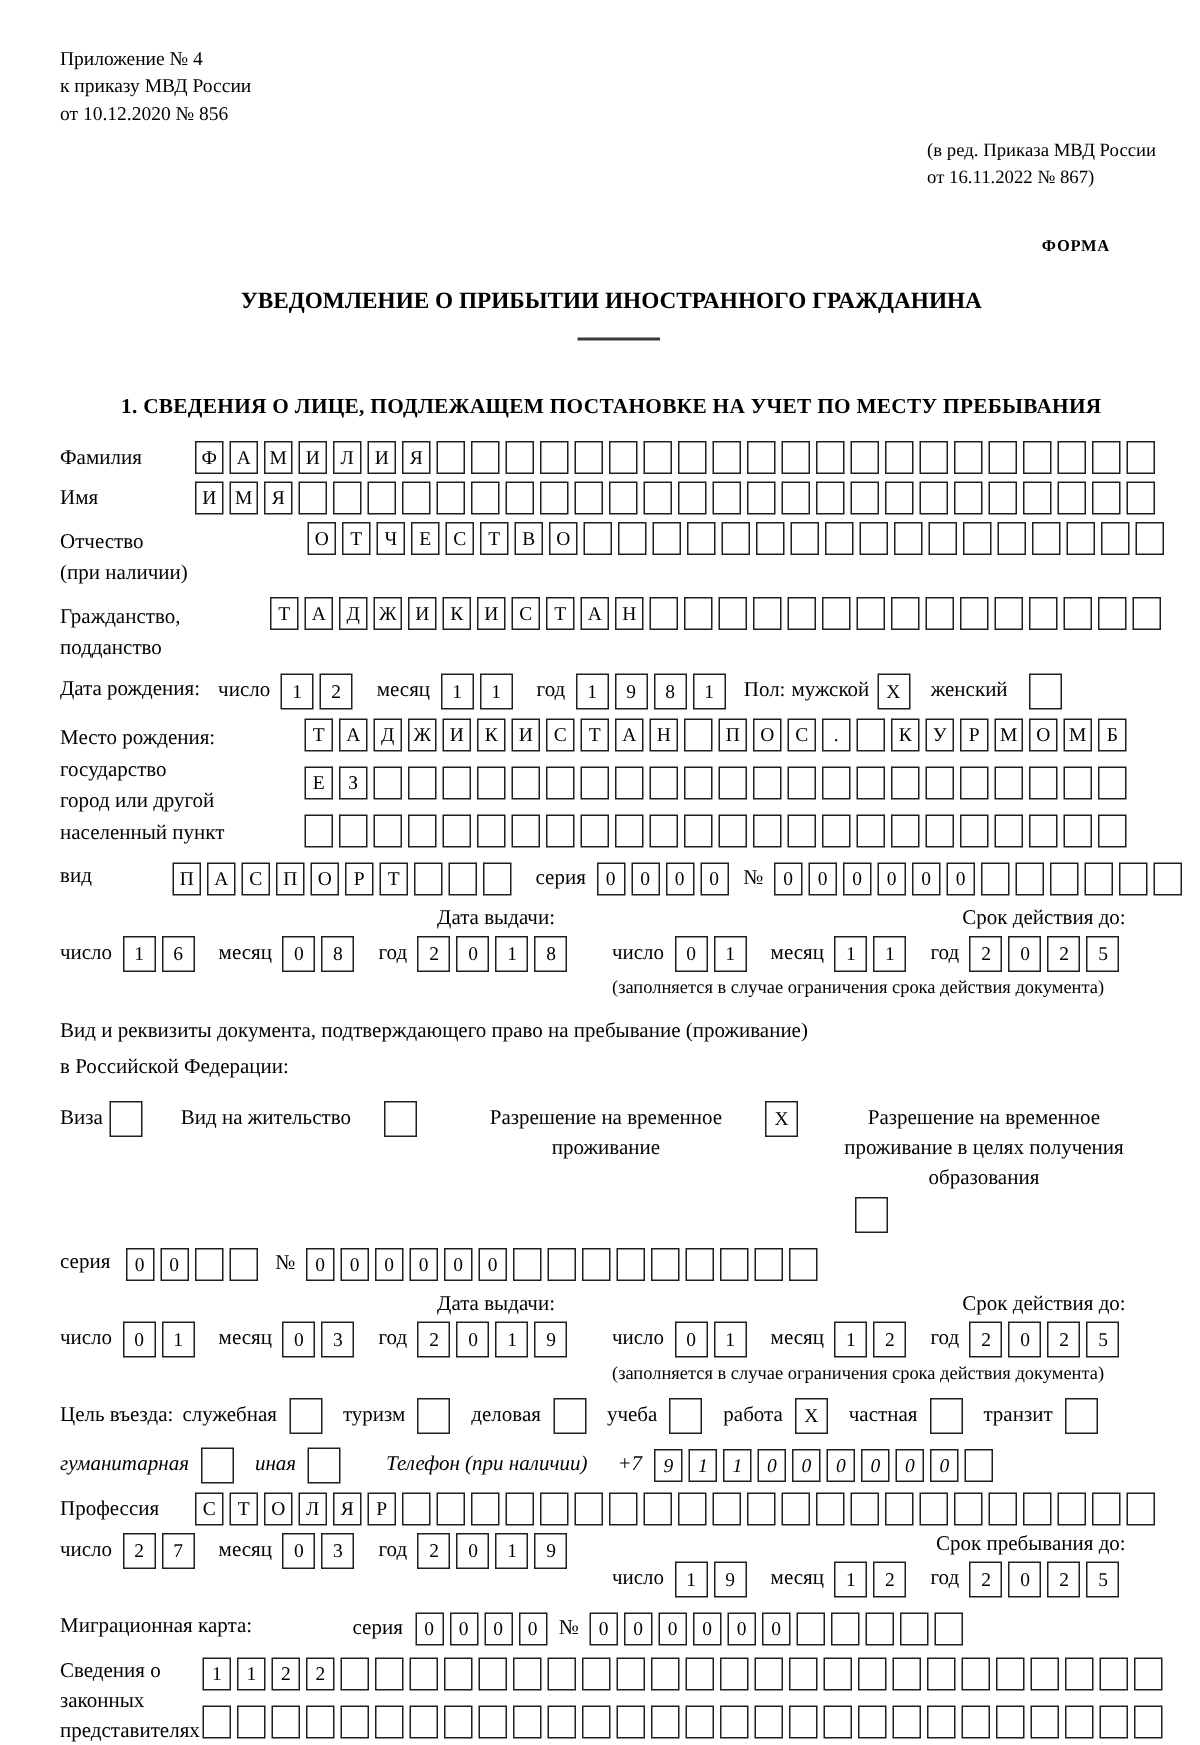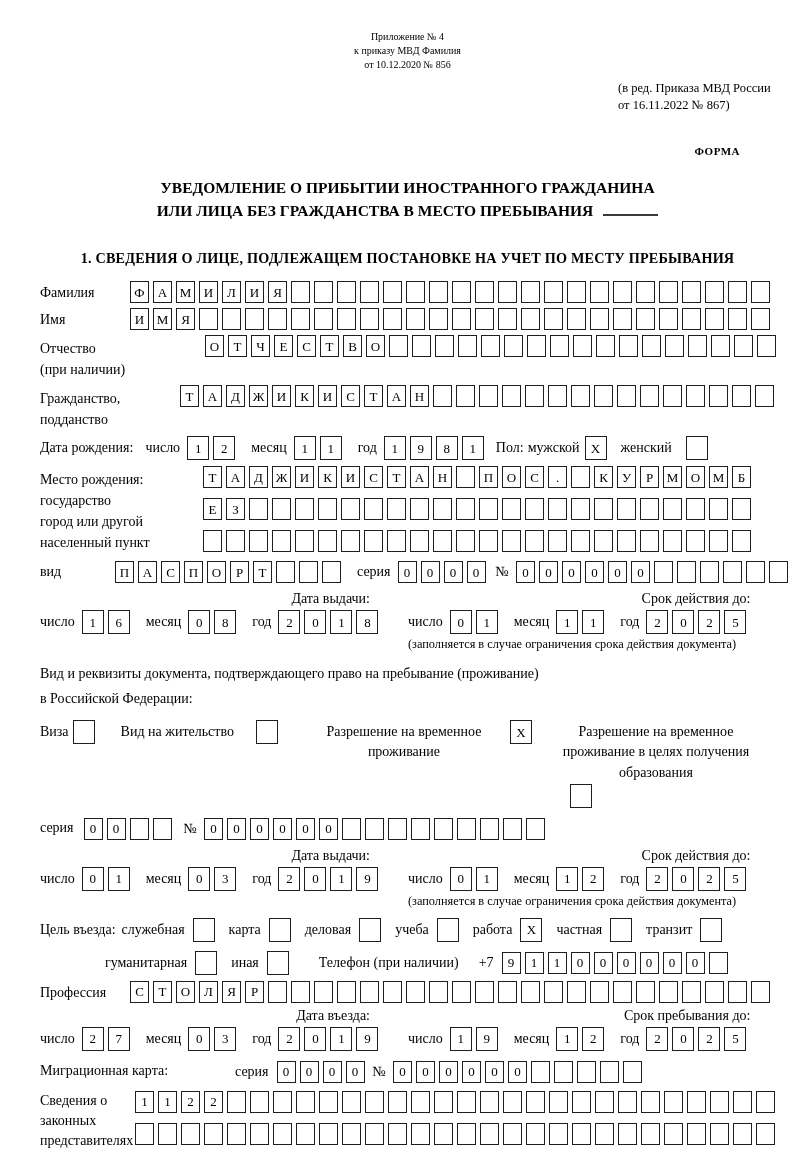--- a/index.html
+++ b/index.html
@@ -3,21 +3,21 @@
 <meta charset="utf-8">
 <style>
   html,body{margin:0;padding:0;}
   body{
     width:800px;height:1163px;overflow:hidden;background:#ffffff;color:#000;
     font-family:"Liberation Serif", serif;font-size:14px;
   }
   .page{padding:30px 25px 0 40px;box-sizing:border-box;width:800px;}
 
   
-  .refblock{font-size:10px;line-height:1.42;text-align:center;}
+  .refblock{font-size:13px;line-height:1.42;}
   .edblock{margin-left:578px;font-size:12.5px;line-height:1.42;margin-top:7px;}
   .forma{text-align:right;padding-right:35px;font-weight:bold;font-size:11px;margin-top:30px;letter-spacing:.5px;}
 
   
   .title{text-align:center;font-weight:bold;font-size:15.5px;line-height:1.45;margin-top:20px;}
   .uline{display:inline-block;width:55px;height:13px;border-bottom:2.5px solid #3a3a3a;margin-left:10px;}
 
   .sec-heading{font-weight:bold;font-size:14.2px;margin-top:28px;text-align:center;letter-spacing:.2px;}
 
   
@@ -66,34 +66,34 @@
   .legal-labels{width:95px;flex:0 0 auto;font-size:14px;line-height:1.45;}
   .legal-rows .boxes{margin-bottom:10px;}
 </style>
 </head>
 <body>
 
 <div class="page">
 
   <div class="refblock">
     <div>Приложение № 4</div>
-    <div>к приказу МВД Фамилия</div>
+    <div>к приказу МВД России</div>
     <div>от 10.12.2020 № 856</div>
   </div>
   <div class="edblock">
     <div>(в ред. Приказа МВД России</div>
     <div>от 16.11.2022 № 867)</div>
   </div>
 
   <div class="forma">ФОРМА</div>
 
   <div class="title">
     <div>УВЕДОМЛЕНИЕ О ПРИБЫТИИ ИНОСТРАННОГО ГРАЖДАНИНА</div>
     <div>
-      <span>ИЛИ ЛИЦА БЕЗ ГРАЖДАНСТВА В МЕСТО ПРЕБЫВАНИЯ</span><span class="uline"></span>
+      <span class="uline"></span>
     </div>
   </div>
 
   <div class="sec-heading">1. СВЕДЕНИЯ О ЛИЦЕ, ПОДЛЕЖАЩЕМ ПОСТАНОВКЕ НА УЧЕТ ПО МЕСТУ ПРЕБЫВАНИЯ</div>
 
   <div class="frow mt14">
     <span class="flabel w90">Фамилия</span>
     <span class="boxes">
         <span class="cbox">Ф</span>
         <span class="cbox">А</span>
@@ -545,21 +545,21 @@
 
   <div class="inline-row">
     <span style="margin-right:6px;">Цель въезда:</span>
     <span class="opt">
       <span>служебная</span>
       <span class="boxes chk">
           <span class="cbox"></span>
         </span>
     </span>
     <span class="opt">
-      <span>карта</span>
+      <span>туризм</span>
       <span class="boxes chk">
           <span class="cbox"></span>
         </span>
     </span>
     <span class="opt">
       <span>деловая</span>
       <span class="boxes chk">
           <span class="cbox"></span>
         </span>
     </span>
@@ -582,21 +582,21 @@
         </span>
     </span>
     <span class="opt" style="margin-right:0;">
       <span>транзит</span>
       <span class="boxes chk">
           <span class="cbox"></span>
         </span>
     </span>
   </div>
 
-  <div class="inline-row" style="margin-left:65px;">
+  <div class="inline-row" style="font-style:italic;">
     <span class="opt">
       <span>гуманитарная</span>
       <span class="boxes chk">
           <span class="cbox"></span>
         </span>
     </span>
     <span class="opt">
       <span>иная</span>
       <span class="boxes chk">
           <span class="cbox"></span>
@@ -647,21 +647,20 @@
         <span class="cbox"></span>
         <span class="cbox"></span>
         <span class="cbox"></span>
         <span class="cbox"></span>
         <span class="cbox"></span>
       </span>
   </div>
 
   <div class="pair" style="margin-top:4px;">
     <div class="pcol-l">
-      <div class="pheading">Дата въезда:</div>
       <div class="date-line">
         <span class="dl first">число</span>
         <span class="boxes chk">
             <span class="cbox">2</span>
             <span class="cbox">7</span>
           </span>
         <span class="dl">месяц</span>
         <span class="boxes chk">
             <span class="cbox">0</span>
             <span class="cbox">3</span>

